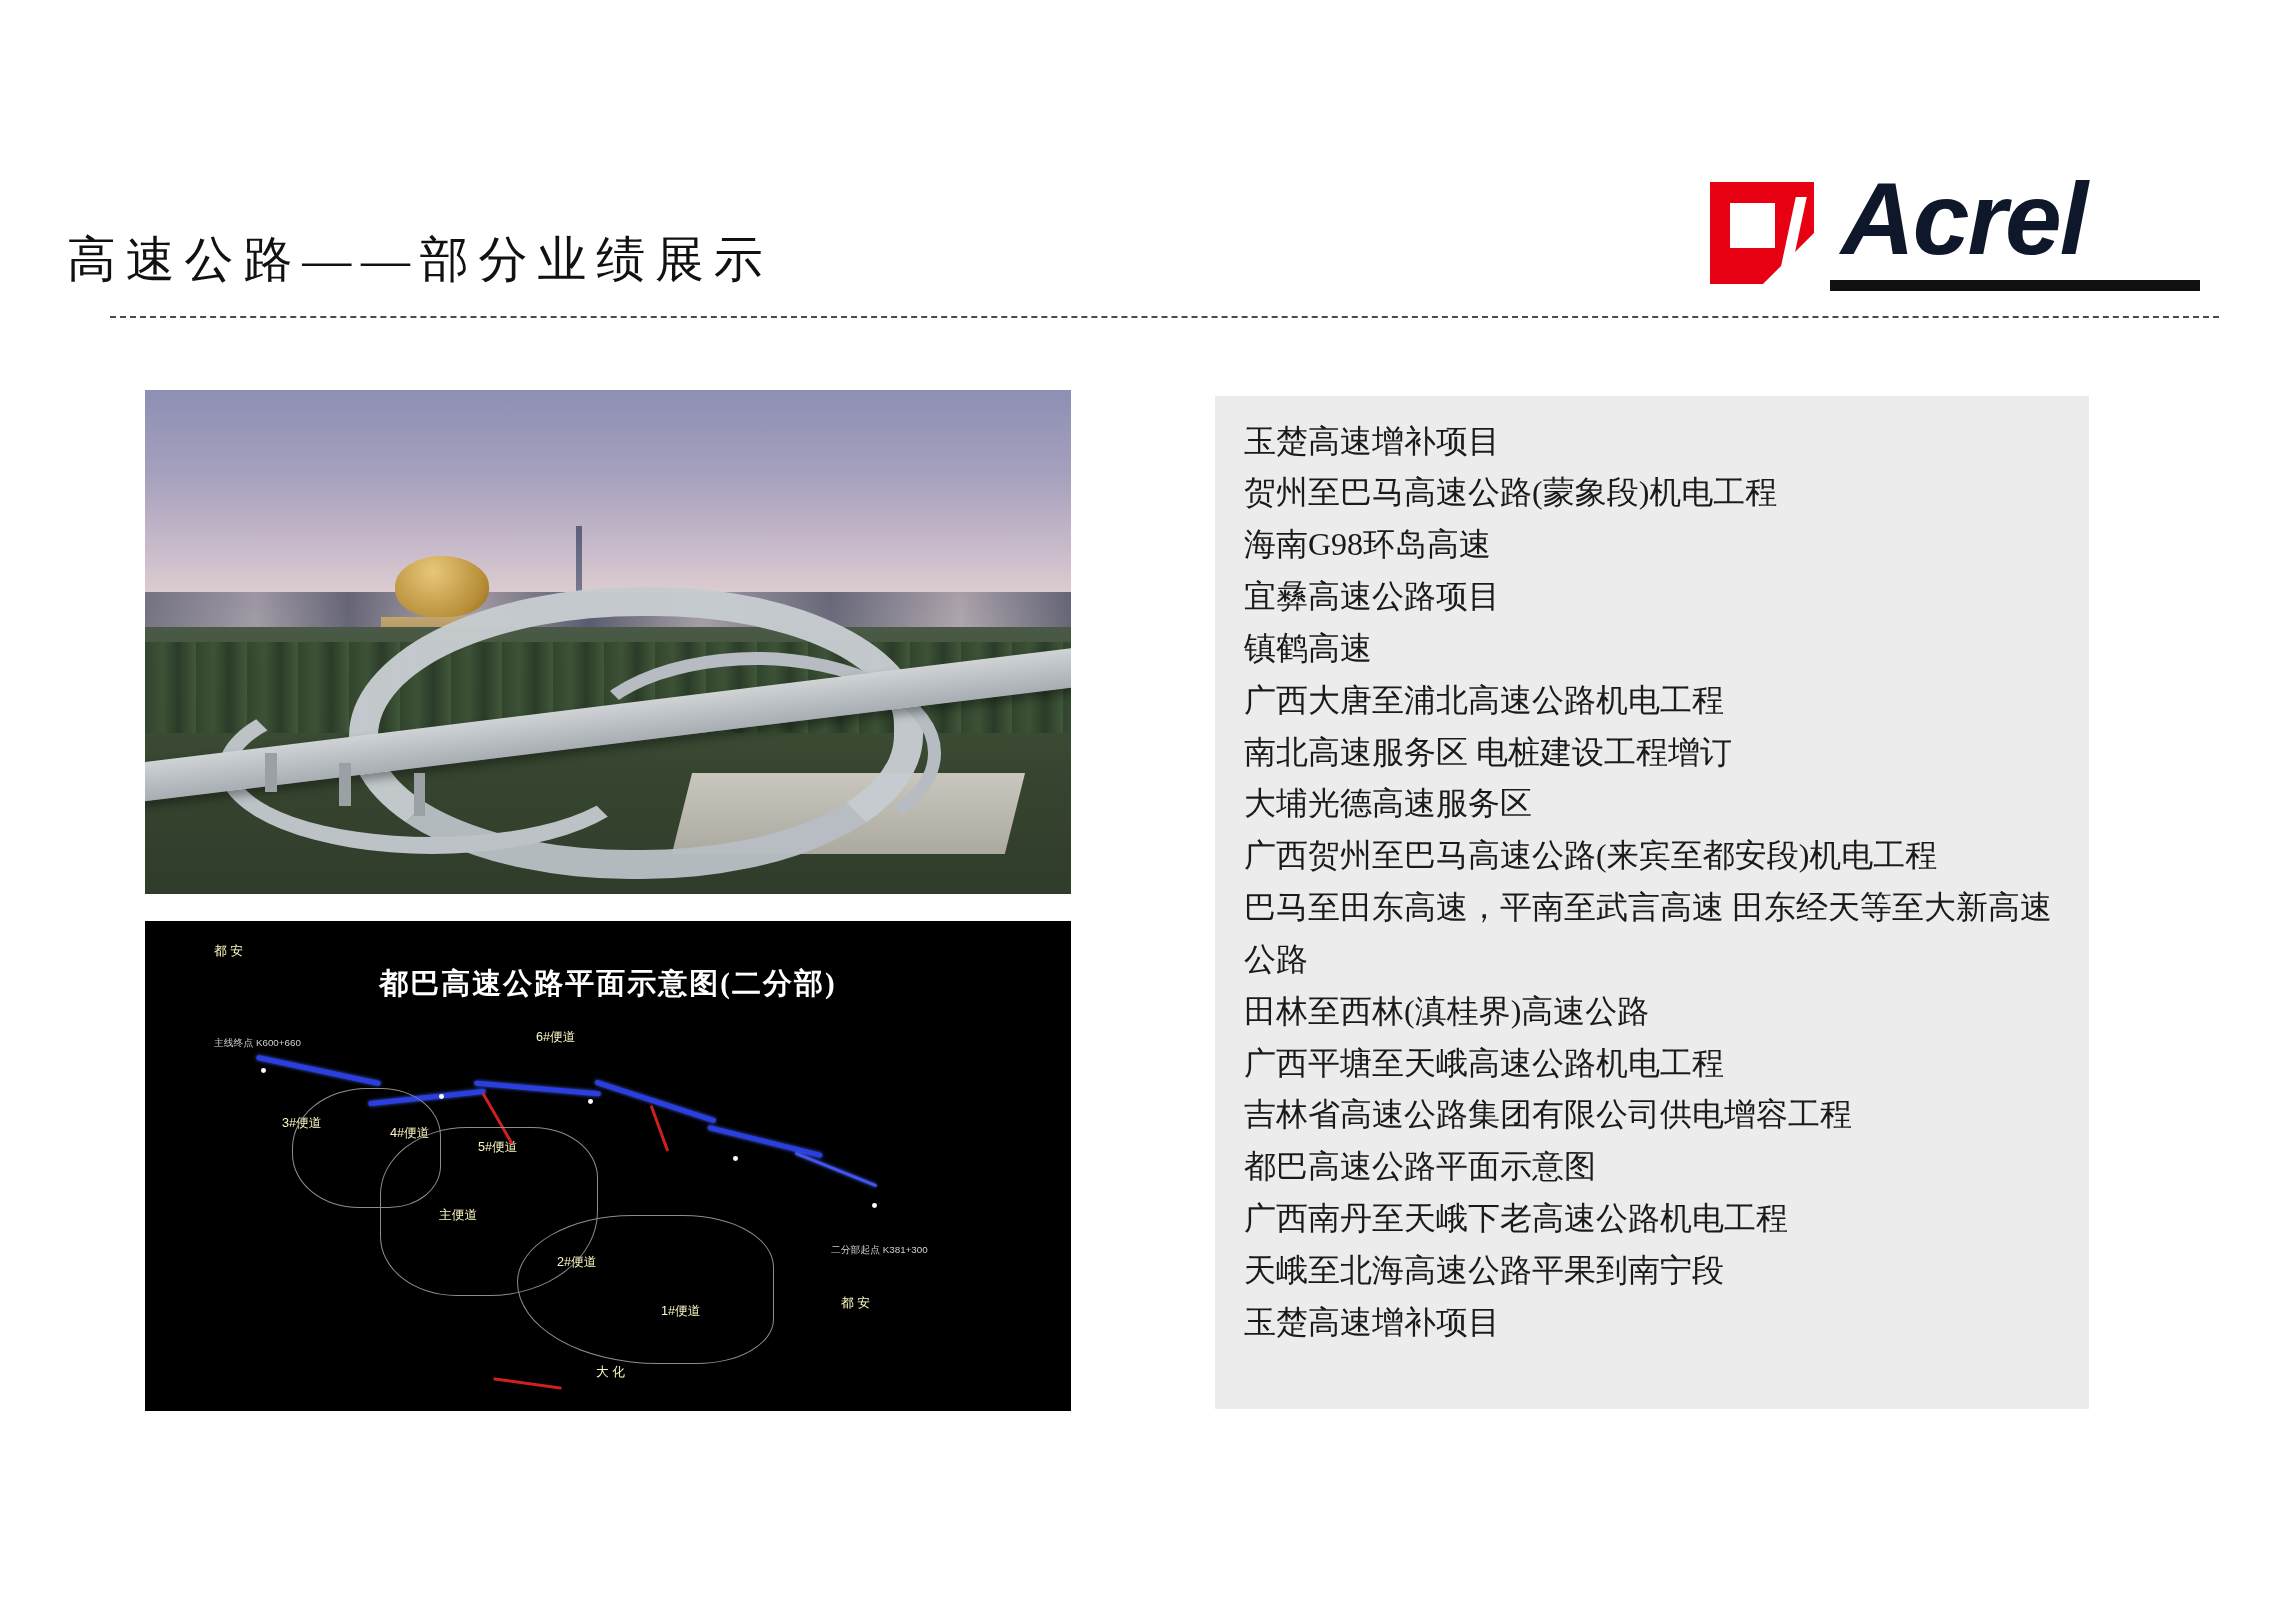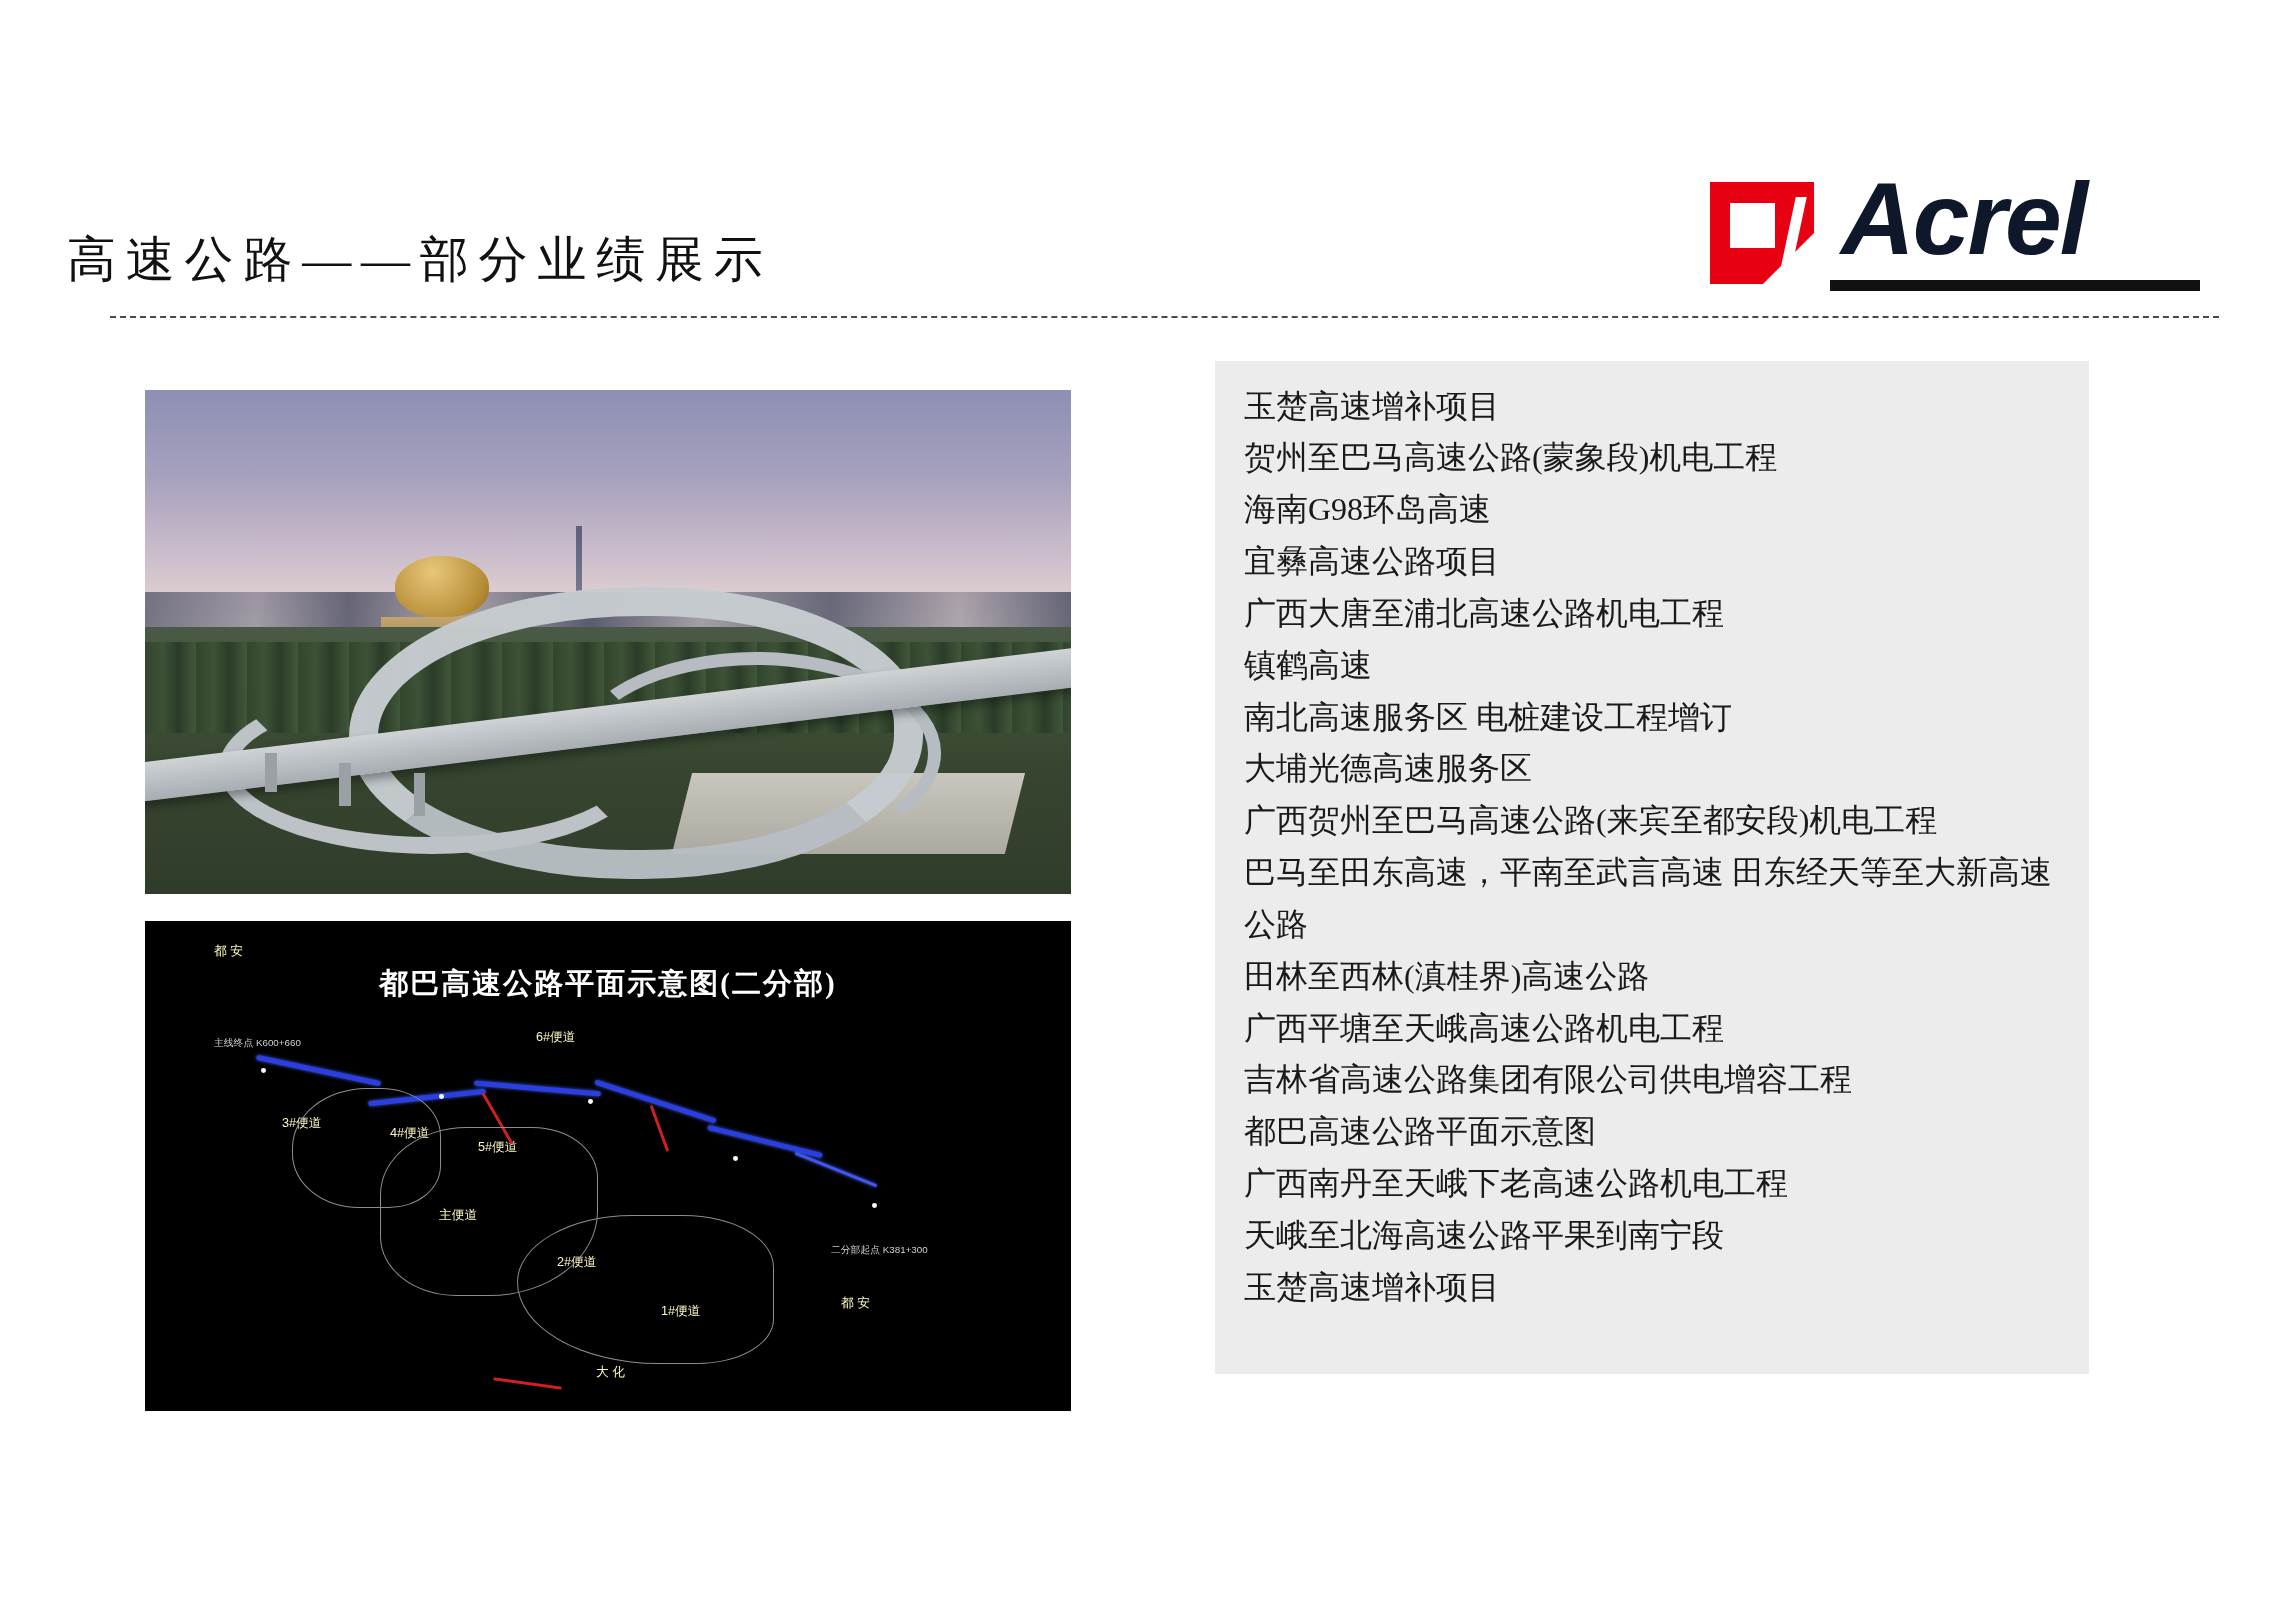--- a/index.html
+++ b/index.html
@@ -255,21 +255,21 @@
     position: absolute;
     width: 4.9px; height: 4.9px;
     background: #ffffff;
     border-radius: 50%;
   }
 
   
   #projects-panel {
     position: absolute;
     left: 1215px;
-    top: 361px;
+    top: 396px;
     width: 874px;
     height: 1013px;
     background: #ececec;
   }
   #projects-list {
     position: absolute;
     left: 29px;
     top: 19.6px;
     width: 823px;
     font-size: 32px;
@@ -351,22 +351,22 @@
   <div class="map-dot" style="left:588px; top:235px;"></div>
   <div class="map-dot" style="left:727px; top:282px;"></div>
 </div>
 
 <div id="projects-panel">
   <div id="projects-list">
     <div class="project-line">玉楚高速增补项目</div>
     <div class="project-line"> 贺州至巴马高速公路(蒙象段)机电工程</div>
     <div class="project-line">海南G98环岛高速</div>
     <div class="project-line">宜彝高速公路项目</div>
+    <div class="project-line">镇鹤高速</div>
     <div class="project-line">广西大唐至浦北高速公路机电工程</div>
-    <div class="project-line">镇鹤高速</div>
     <div class="project-line">南北高速服务区 电桩建设工程增订</div>
     <div class="project-line">大埔光德高速服务区</div>
     <div class="project-line">广西贺州至巴马高速公路(来宾至都安段)机电工程</div>
     <div class="project-line">巴马至田东高速，平南至武言高速 田东经天等至大新高速公路</div>
     <div class="project-line">田林至西林(滇桂界)高速公路</div>
     <div class="project-line">广西平塘至天峨高速公路机电工程</div>
     <div class="project-line">吉林省高速公路集团有限公司供电增容工程</div>
     <div class="project-line">都巴高速公路平面示意图</div>
     <div class="project-line">广西南丹至天峨下老高速公路机电工程</div>
     <div class="project-line">天峨至北海高速公路平果到南宁段</div>

